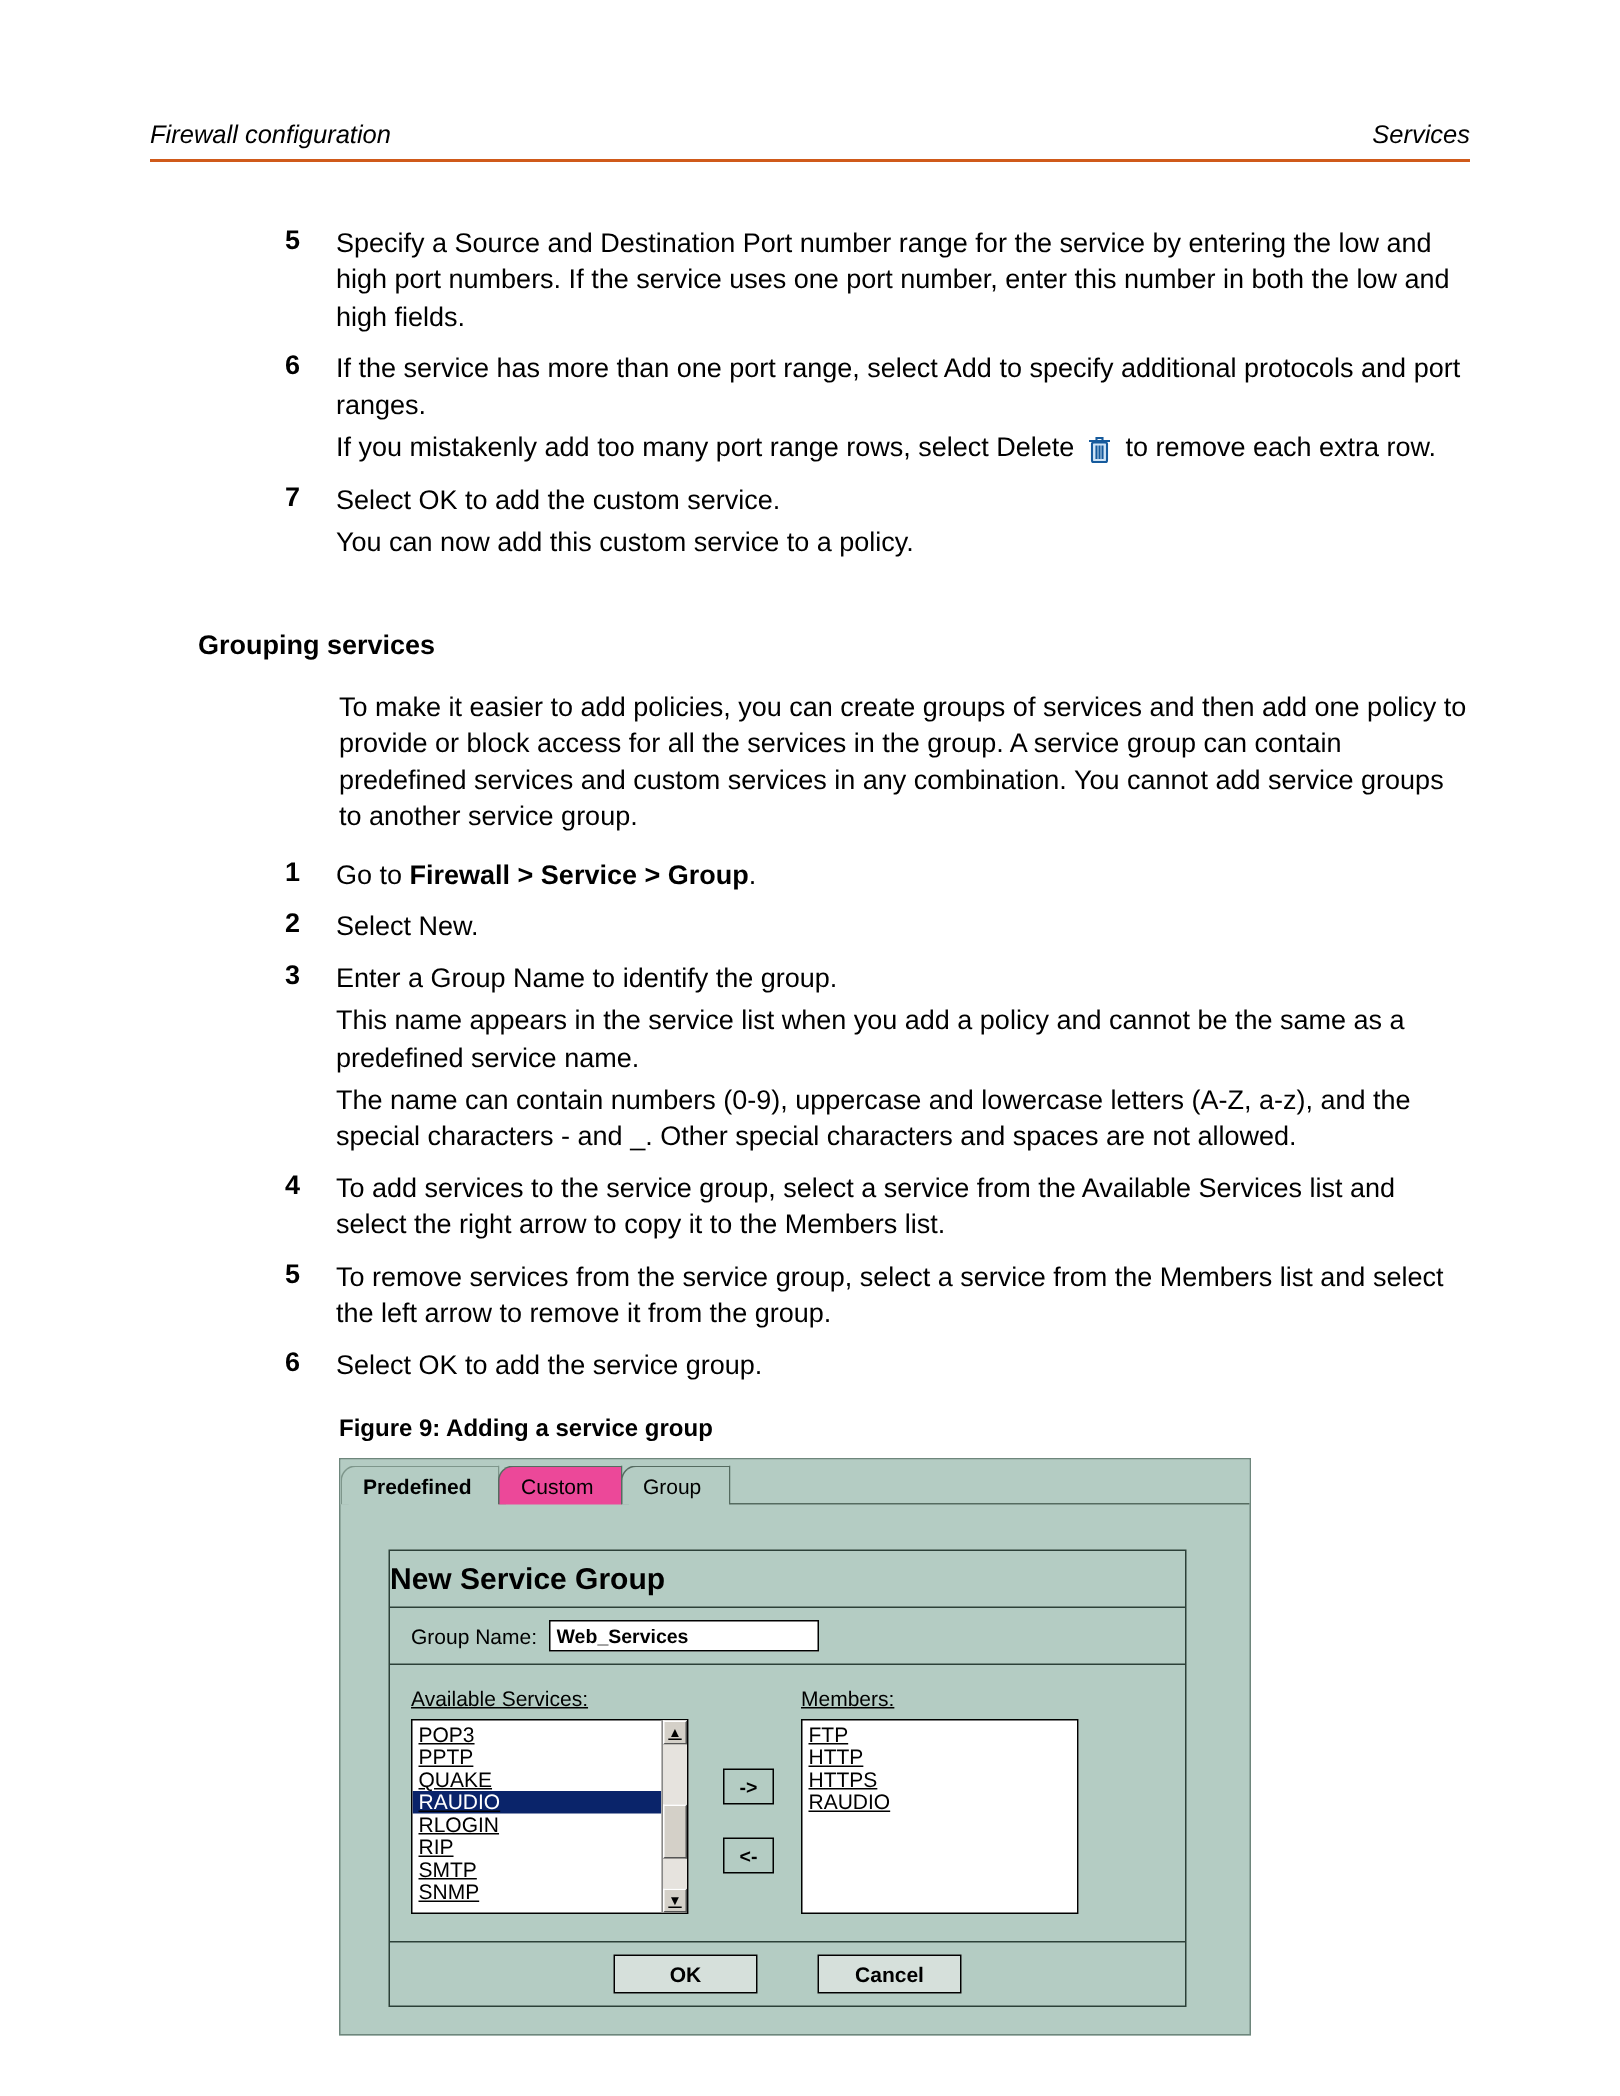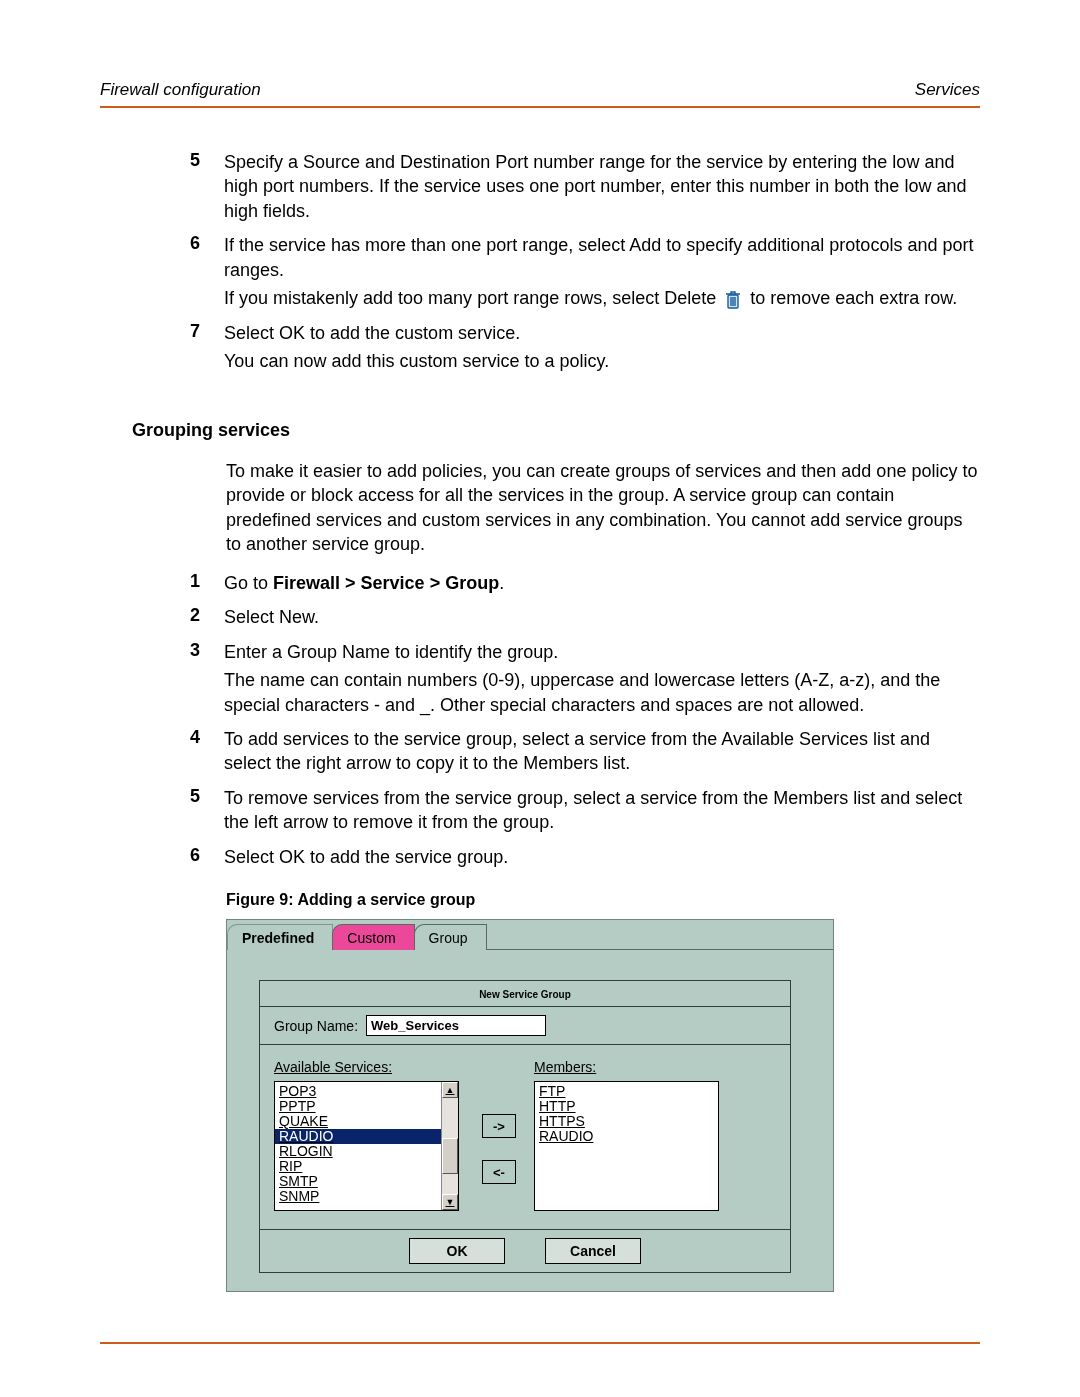--- a/index.html
+++ b/index.html
@@ -118,23 +118,23 @@
     height: 0;
     align-self: flex-end;
   }
   .panel-outer {
     margin: 30px 18px 18px 32px;
     background: #b4ccc3;
     border: 1px solid #2c4038;
     width: 530px;
   }
   .panel-title {
-    text-align: center;
-    font-weight: bold;
-    font-size: 10px;
+    text-align: left;
+    font-weight: bold;
+    font-size: 20px;
     padding: 8px 0 6px;
     border-bottom: 1px solid #2c4038;
   }
   .groupname-row {
     display: flex;
     align-items: center;
     gap: 8px;
     padding: 8px 14px;
     border-bottom: 1px solid #2c4038;
   }
@@ -316,20 +316,21 @@
       <li>
         <div class="numcol">2</div>
         <div class="body">
           <p>Select New.</p>
         </div>
       </li>
       <li>
         <div class="numcol">3</div>
         <div class="body">
           <p>Enter a Group Name to identify the group.</p>
+          <p>This name appears in the service list when you add a policy and cannot be the same as a predefined service name.</p>
           <p>The name can contain numbers (0-9), uppercase and lowercase letters (A-Z, a-z), and the special characters - and _. Other special characters and spaces are not allowed.</p>
         </div>
       </li>
       <li>
         <div class="numcol">4</div>
         <div class="body">
           <p>To add services to the service group, select a service from the Available Services list and select the right arrow to copy it to the Members list.</p>
         </div>
       </li>
       <li>

